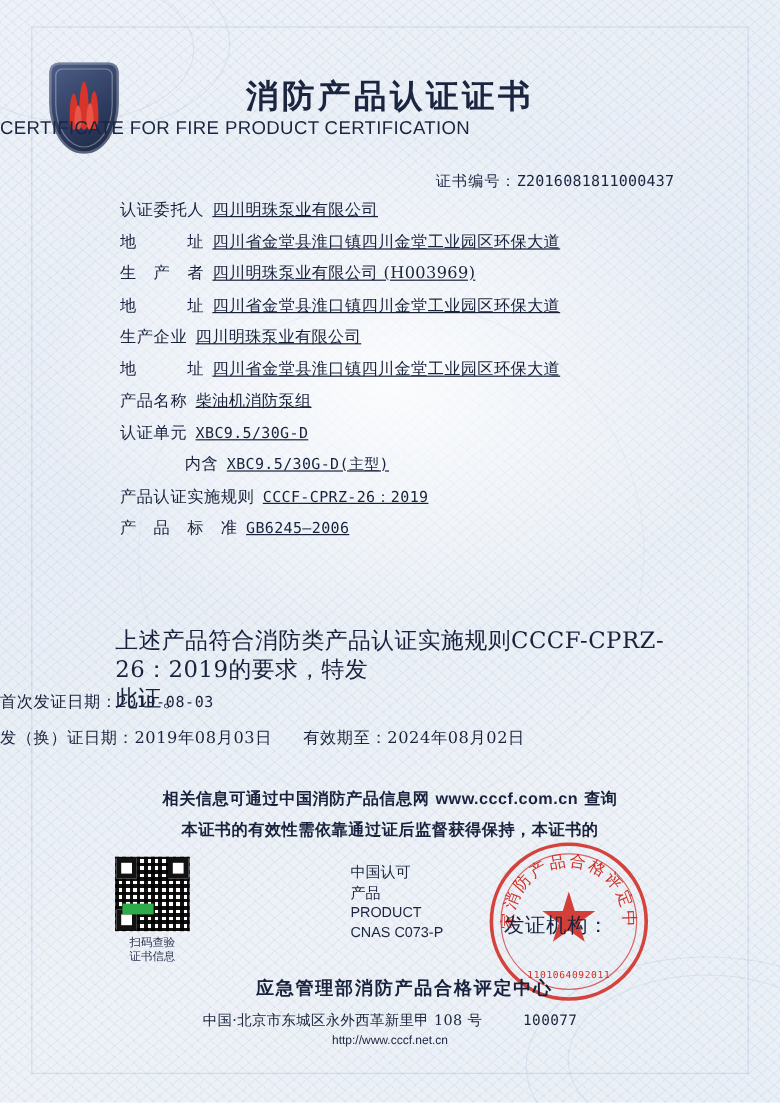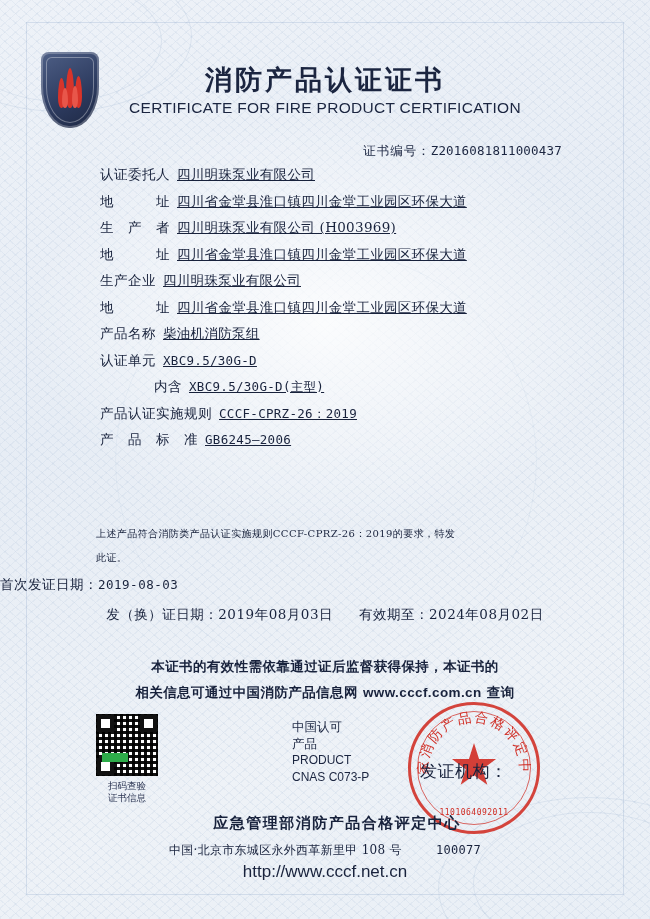--- a/index.html
+++ b/index.html
@@ -78,21 +78,20 @@
     position: absolute; top: 62px; left: 0; width: 650px;
     text-align: center;
     font-family: "DejaVu Serif", serif;
     font-weight: bold;
     font-size: 27px;
     letter-spacing: 3px;
     color: #1b2540;
   }
   .title-en {
     position: absolute; top: 99px; left: 0; width: 650px;
-    text-align: center;
     font-family: "Liberation Sans", sans-serif;
     font-size: 15.5px;
     letter-spacing: 0.3px;
     color: #1b2540;
   }
   .cert-no {
     position: absolute; top: 143px; right: 88px;
     font-family: "DejaVu Sans Mono", monospace;
     font-size: 12.5px;
     color: #1b2540;
@@ -125,37 +124,36 @@
     letter-spacing: 0.3px;
     text-decoration: underline;
   }
   .mono { font-family: "DejaVu Sans Mono", monospace; font-size: 12.5px; }
 
   .row.indent { margin-left: 54px; }
 
   .para {
     position: absolute; left: 96px; top: 522px; width: 470px;
     font-family: "DejaVu Serif", serif;
-    font-size: 10px;
+    font-size: 19px;
     color: #18223c;
     line-height: 24px;
     letter-spacing: 0.4px;
   }
 
   .first-issue {
     position: absolute; left: 0; top: 576px; width: 650px;
     text-align: left;
     font-family: "DejaVu Serif", serif;
     font-size: 13.5px;
     color: #18223c;
     letter-spacing: 0.5px;
   }
   .issue-line {
     position: absolute; left: 0; top: 606px; width: 650px;
-    text-align: center;
     font-family: "DejaVu Serif", serif;
     font-size: 13.5px;
     color: #18223c;
     letter-spacing: 0.5px;
   }
   .issue-line .gap { display: inline-block; width: 26px; }
 
   .notice {
     position: absolute; left: 0; top: 653px; width: 650px;
     text-align: center;
@@ -266,21 +264,21 @@
     position: absolute; left: 0; top: 842px; width: 650px;
     text-align: center;
     font-family: "DejaVu Serif", serif;
     font-size: 12px; color: #18223c; letter-spacing: 0.3px;
   }
   .footer-addr .zip { margin-left: 34px; font-family: "DejaVu Sans Mono", monospace; }
   .footer-url {
     position: absolute; left: 0; top: 862px; width: 650px;
     text-align: center;
     font-family: "Liberation Sans", sans-serif;
-    font-size: 17px; color: #18223c;
+    font-size: 10px; color: #18223c;
   }
 </style>
 </head>
 <body>
 
 <div id="cert">
 
   <div class="swirl sw1"></div>
   <div class="swirl sw2"></div>
   <div class="swirl sw3"></div>
@@ -361,24 +359,24 @@
 
   <div class="first-issue">
     <span>首次发证日期：</span><span class="mono">2019-08-03</span>
   </div>
 
   <div class="issue-line">
     <span>发（换）证日期：</span><span>2019年08月03日</span><span class="gap"></span><span>有效期至：</span><span>2024年08月02日</span>
   </div>
 
   <div class="notice">
-    <div>本证书的有效性需依靠通过证后监督获得保持，本证书的</div>
     <div>
       <span>相关信息可通过中国消防产品信息网 </span><span class="url">www.cccf.com.cn</span><span> 查询</span>
     </div>
+    <div>本证书的有效性需依靠通过证后监督获得保持，本证书的</div>
   </div>
 
   <div class="qr-wrap">
     <div class="qr">
       <div class="eye e1"></div>
         <div class="eye e2"></div>
         <div class="eye e3"></div>
       <div class="grn"></div>
     </div>
     <div class="qr-cap">

